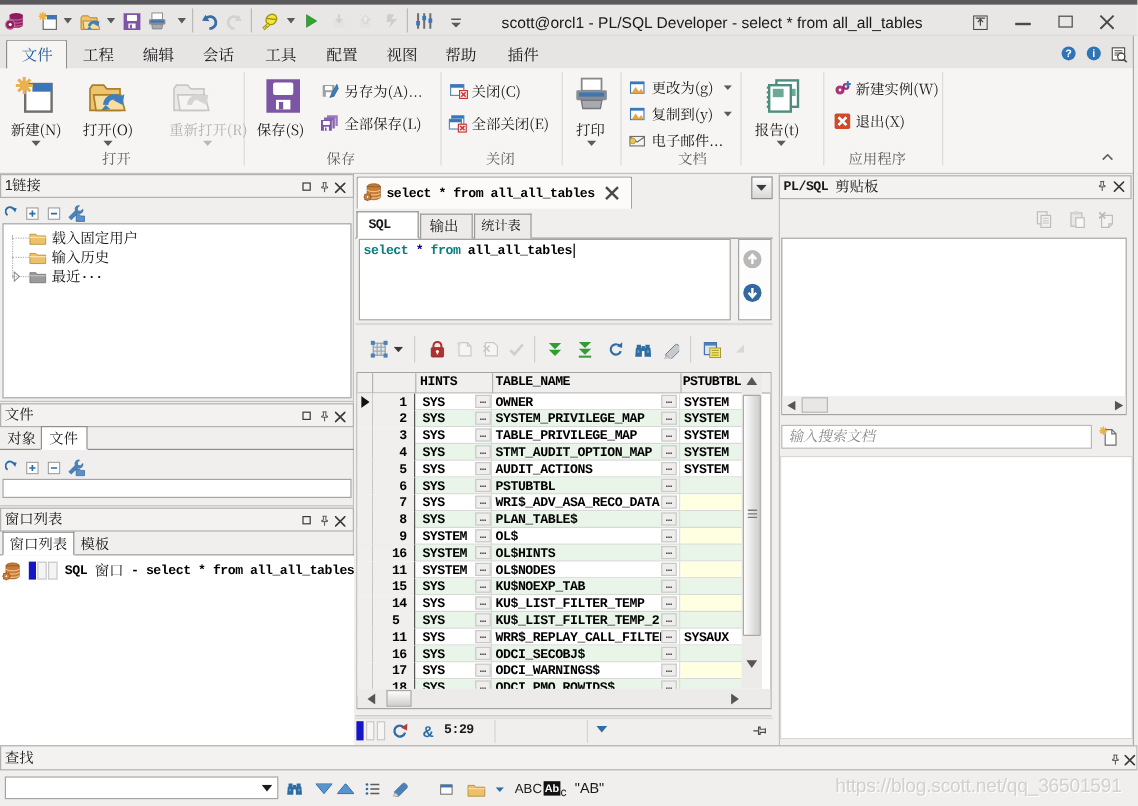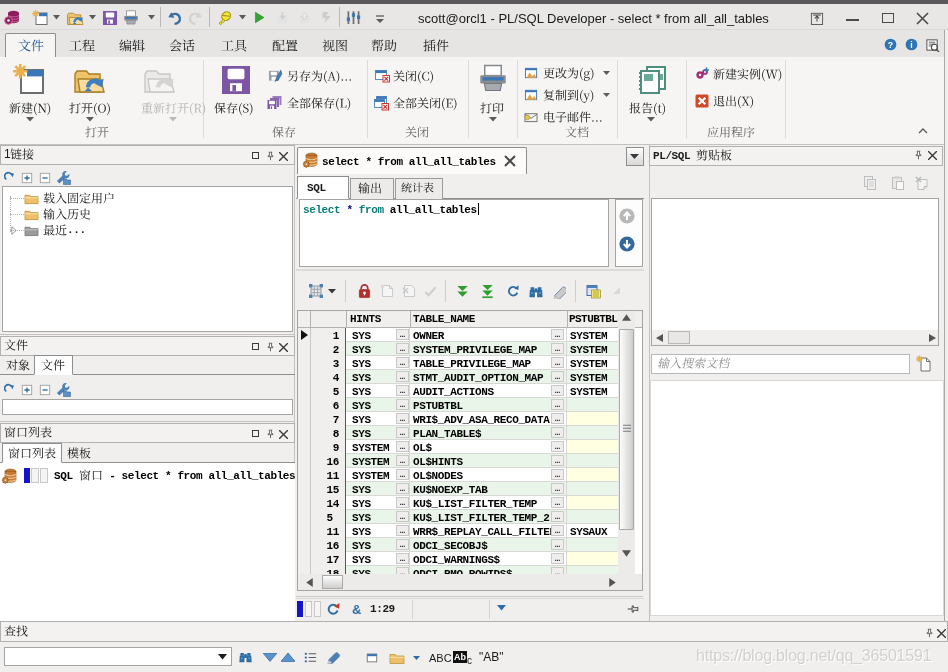--- a/index.html
+++ b/index.html
@@ -1132,21 +1132,21 @@
 <div style="position:absolute;left:297px;top:601px;width:6px;height:16px;background:#1515c8"></div>
 <div style="position:absolute;left:305px;top:601px;width:7px;height:16px;background:#f6f5f4;border:1px solid #c9c8c7"></div>
 <div style="position:absolute;left:314px;top:601px;width:7px;height:16px;background:#f6f5f4;border:1px solid #c9c8c7"></div>
 <div style="position:absolute;left:412px;top:600px;width:1px;height:19px;background:#d5d4d3"></div>
 <div style="position:absolute;left:489px;top:600px;width:1px;height:19px;background:#d5d4d3"></div>
 <svg style="position:absolute;left:326px;top:602px" width="14" height="14" viewBox="0 0 16 16">
     <path d="M12.3 5A5.2 5.2 0 1 0 13.2 9.8" stroke="#2d6da4" stroke-width="2.2" fill="none"></path>
     <path d="M15.4 1 15 7.6 9.4 5z" fill="#c0392b"></path>
   </svg>
 <div style="position:absolute;left:352px;top:602px;font:bold 13px 'Liberation Sans',sans-serif;color:#2d6da4;white-space:pre;letter-spacing:0">&amp;</div>
-<div style="position:absolute;left:370px;top:603px;font:bold 11px 'Liberation Mono',monospace;color:#1a1a1a;white-space:pre;letter-spacing:-0.4px">1:29</div>
+<div style="position:absolute;left:370px;top:603px;font:bold 11px 'Liberation Mono',monospace;color:#1a1a1a;white-space:pre;letter-spacing:-0.4px">5:29</div>
 <svg style="position:absolute;left:497px;top:605px" width="9" height="6" viewBox="0 0 9 6">
     <path d="M0 0h9L4.5 5.5z" fill="#2d6da4"></path>
   </svg>
 <div style="position:absolute;left:512px;top:629px;font:bold 11px 'Liberation Mono',monospace;color:#1a1a1a;white-space:pre;letter-spacing:-0.4px">scott@orcl1</div>
 <svg style="position:absolute;left:626px;top:602px" width="14" height="14" viewBox="0 0 16 16">
     <g transform="rotate(90 8 8)" stroke="#4a4a4a" fill="none">
       <path d="M5.5 2.5h5M6.5 2.5v5h-2l0 1.5h7V7.5h-2v-5" stroke-width="1.1"></path>
       <path d="M8 9v5" stroke-width="1.2"></path>
     </g>
   </svg>
@@ -1281,14 +1281,14 @@
     <path d="M1 4 1 13 15 13 15 5.5 7.5 5.5 6.3 4z" fill="#eec06a" stroke="#b08a30" stroke-width=".7"></path>
     <path d="M1 6.8h14" stroke="#f8e3ae" stroke-width="1"></path>
   </svg>
 <svg style="position:absolute;left:413px;top:656px" width="7" height="5" viewBox="0 0 7 5">
     <path d="M0 0h7L3.5 4z" fill="#2d6da4"></path>
   </svg>
 <div style="position:absolute;left:429px;top:652px;font:normal 11px 'Liberation Sans',sans-serif;color:#1a1a1a;white-space:pre;letter-spacing:0">ABC</div>
 <div style="position:absolute;left:453px;top:651px;width:14px;height:12px;background:#111;color:#fff;font:bold 9px sans-serif;text-align:center;line-height:12px">Ab</div>
 <div style="position:absolute;left:467px;top:655px;font:normal 10px 'Liberation Sans',sans-serif;color:#1a1a1a;white-space:pre;letter-spacing:0">c</div>
 <div style="position:absolute;left:479px;top:650px;font:normal 12px 'Liberation Sans',sans-serif;color:#1a1a1a;white-space:pre;letter-spacing:0">"AB"</div>
-<div style="position:absolute;left:696px;top:647px;font:16px &quot;Liberation Sans&quot;,sans-serif;color:rgba(203,202,201,0.85);letter-spacing:-0.2px;text-shadow:1px 1px 0 rgba(255,255,255,0.9);white-space:pre">https://blog.blog.net/qq_36501591</div>
+<div style="position:absolute;left:696px;top:647px;font:16px &quot;Liberation Sans&quot;,sans-serif;color:rgba(203,202,201,0.85);letter-spacing:-0.2px;text-shadow:1px 1px 0 rgba(255,255,255,0.9);white-space:pre">https://blog.scott.net/qq_36501591</div>
 <div style="position:absolute;left:944px;top:30px;width:1px;height:591px;background:#aaa9a8"></div>
 <div style="position:absolute;left:945px;top:30px;width:3px;height:591px;background:#efeeed"></div>
 </body></html>

